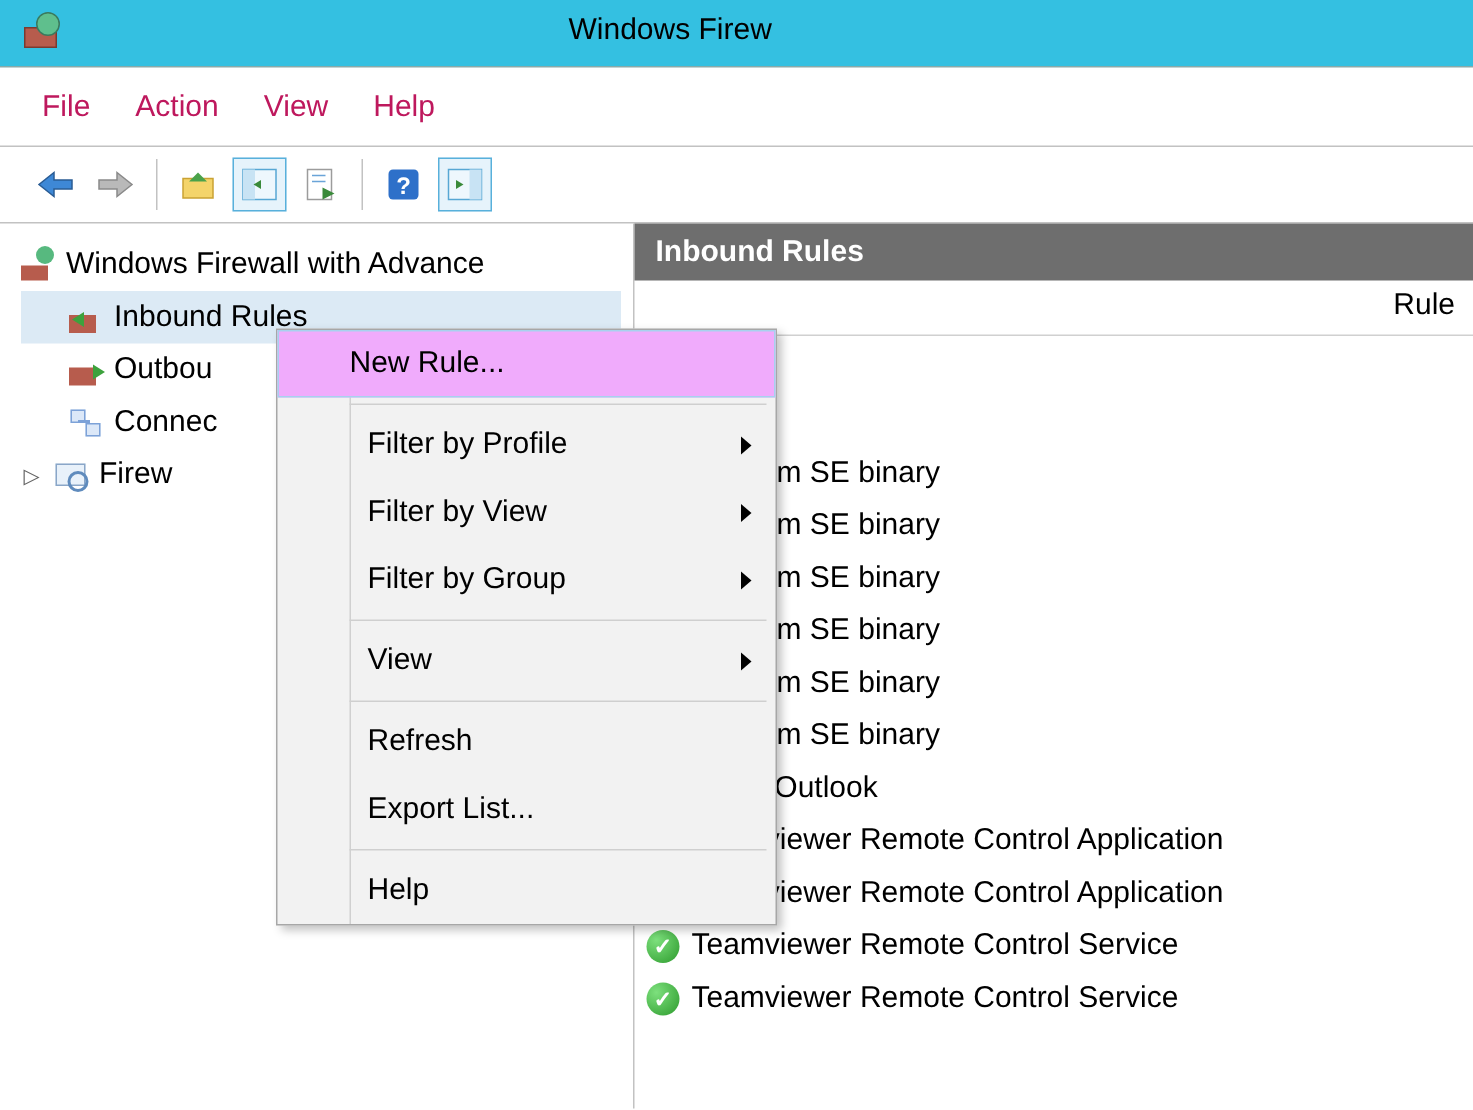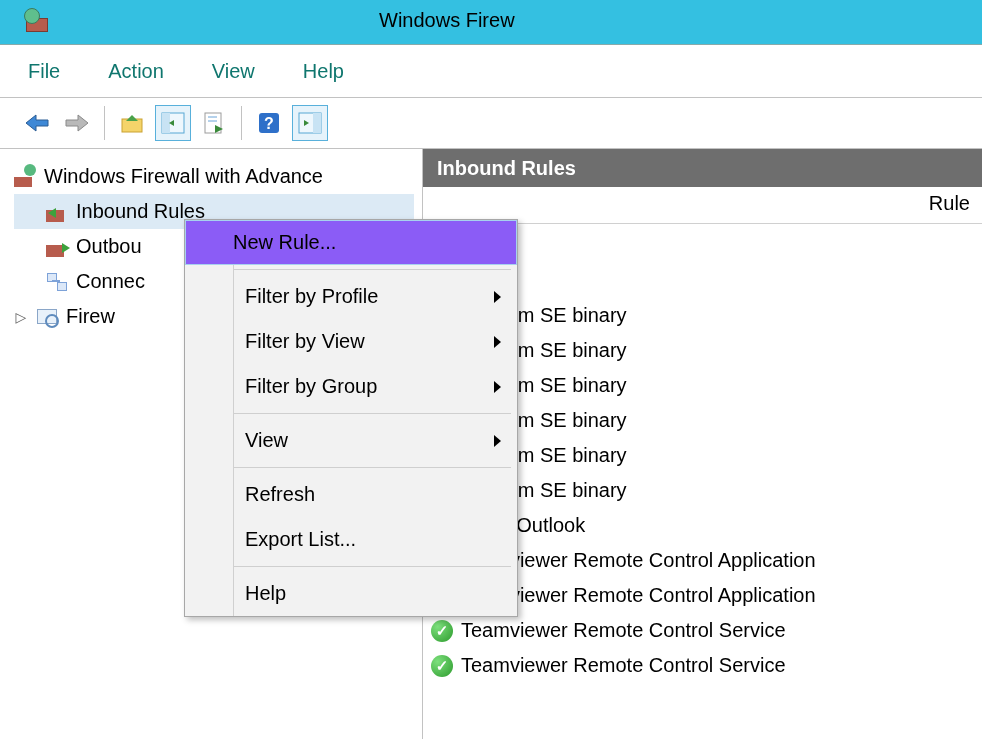--- a/index.html
+++ b/index.html
@@ -1,23 +1,23 @@
 <!DOCTYPE html>
 <html><head>
 <meta charset="utf-8">
 <style>
   html,body{margin:0;padding:0;font-family:"Segoe UI",Tahoma,sans-serif;font-size:17px;color:#000;}
   body{width:982px;height:740px;overflow:hidden;background:#fff;}
-  .titlebar{height:44px;background:#34c0e1;display:flex;align-items:center;position:relative;text-align:center;}
+  .titlebar{height:44px;background:#34c0e1;display:flex;align-items:center;position:relative;}
   .titlebar .app-icon{width:20px;height:20px;margin-left:16px;position:relative;}
   .titlebar .app-icon .wall{width:20px;height:12px;background:#b75c4d;position:absolute;bottom:0;border:1px solid #7a3b31;}
   .titlebar .app-icon .globe{width:14px;height:14px;border-radius:50%;background:#5fbf8d;position:absolute;top:-4px;left:8px;border:1px solid #3a7a5e;}
   .title-text{position:absolute;left:50%;transform:translateX(-112px);top:9px;font-size:20px;white-space:nowrap;color:#000;}
   .client{background:#fff;border-top:1px solid #8aa;}
-  .menubar{height:40px;display:flex;align-items:center;gap:48px;padding:6px 28px 0;font-size:20px;color:#0f766e;}
+  .menubar{height:40px;display:flex;align-items:center;gap:30px;padding:6px 28px 0;font-size:20px;color:#be185d;}
   .menubar div{cursor:default;}
   .menubar-border{height:1px;background:#c2c2c2;margin-top:6px;}
   .toolbar{height:50px;display:flex;align-items:center;gap:6px;padding:0 20px;}
   .tbtn{width:34px;height:34px;display:flex;align-items:center;justify-content:center;}
   .tbtn.framed{border:1px solid #58b0db;background:#e6f3fb;}
   .sep{width:1px;height:34px;background:#c2c2c2;margin:0 4px;}
   .toolbar-border{height:1px;background:#c2c2c2;}
   .workspace{display:flex;height:calc(740px - 44px - 56px - 50px);}
   .tree{width:400px;padding:10px 8px 0 14px;position:relative;white-space:nowrap;}
   .tree-row{display:flex;align-items:center;height:35px;font-size:20px;gap:8px;}
@@ -42,21 +42,21 @@
   .col-header .c2{position:absolute;right:12px;top:5px;}
   .rules{padding-top:4px;}
   .rule-row{display:flex;align-items:center;height:35px;font-size:20px;padding-left:8px;gap:8px;}
   .rule-ic{width:22px;height:22px;border-radius:50%;flex:0 0 22px;display:flex;align-items:center;justify-content:center;font-size:15px;font-weight:700;color:#fff;}
   .rule-ic.ok{background:radial-gradient(circle at 30% 30%,#7de07d,#2c9a2c);}
   .rule-ic.ok::after{content:"✓";}
   
   .ctx{position:absolute;left:184px;top:219px;width:332px;background:#f2f2f2;border:1px solid #a7a7a7;box-shadow:3px 3px 6px rgba(0,0,0,.25);}
   .ctx .gutter{position:absolute;left:0;top:0;bottom:0;width:48px;border-right:1px solid #d0d0d0;}
   .ctx-item{height:45px;display:flex;align-items:center;padding-left:60px;font-size:20px;position:relative;}
-  .ctx-item.sel{background:#8b5cf6;outline:1px solid #a7d1ee;outline-offset:-1px;padding-left:48px;}
+  .ctx-item.sel{background:#f0abfc;outline:1px solid #a7d1ee;outline-offset:-1px;padding-left:48px;}
   .ctx-item .sub{position:absolute;right:16px;top:50%;transform:translateY(-50%);width:0;height:0;border-top:6px solid transparent;border-bottom:6px solid transparent;border-left:7px solid #000;}
   .ctx-sep{height:1px;background:#cfcfcf;margin:4px 6px 4px 48px;}
   
   svg{display:block;}
 </style>
 </head>
 <body>
 
 <div class="titlebar">
   <span class="app-icon">

